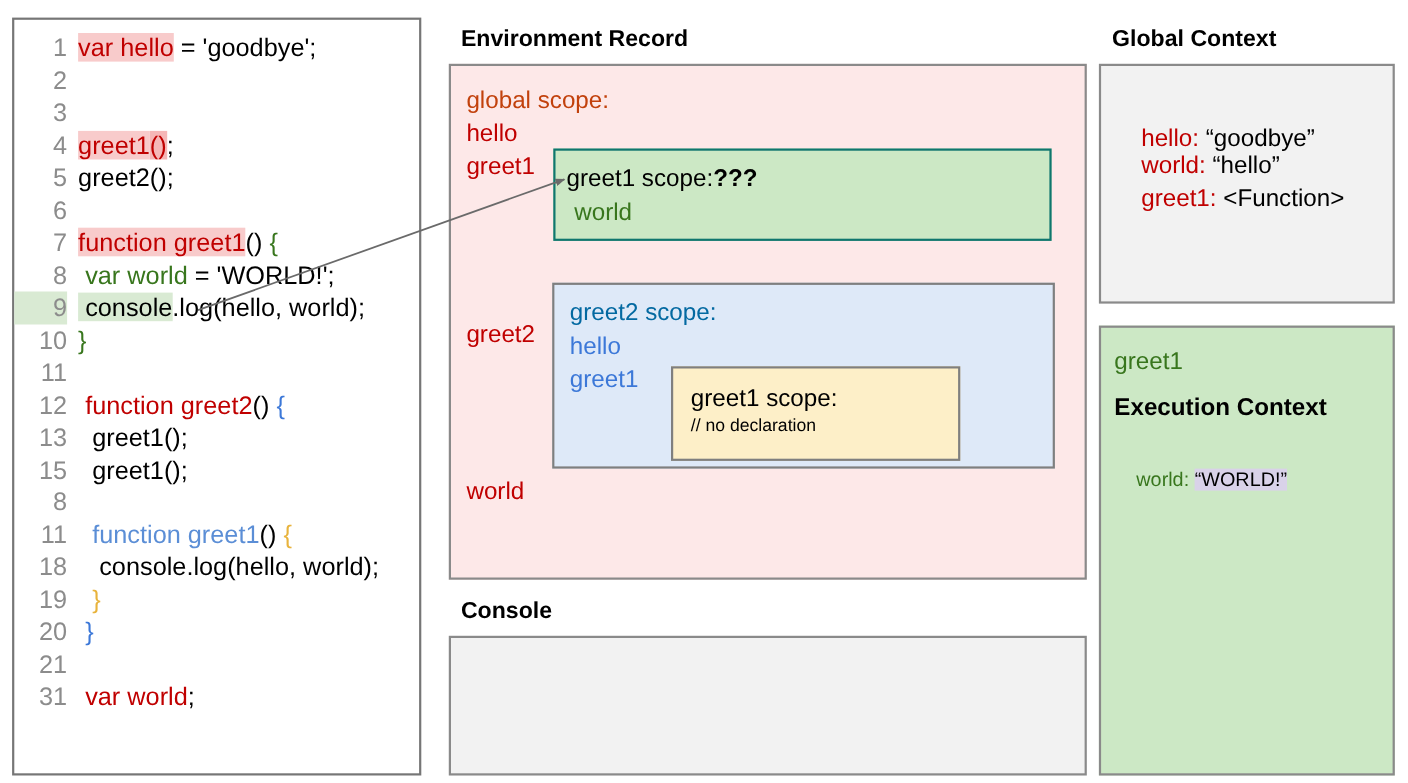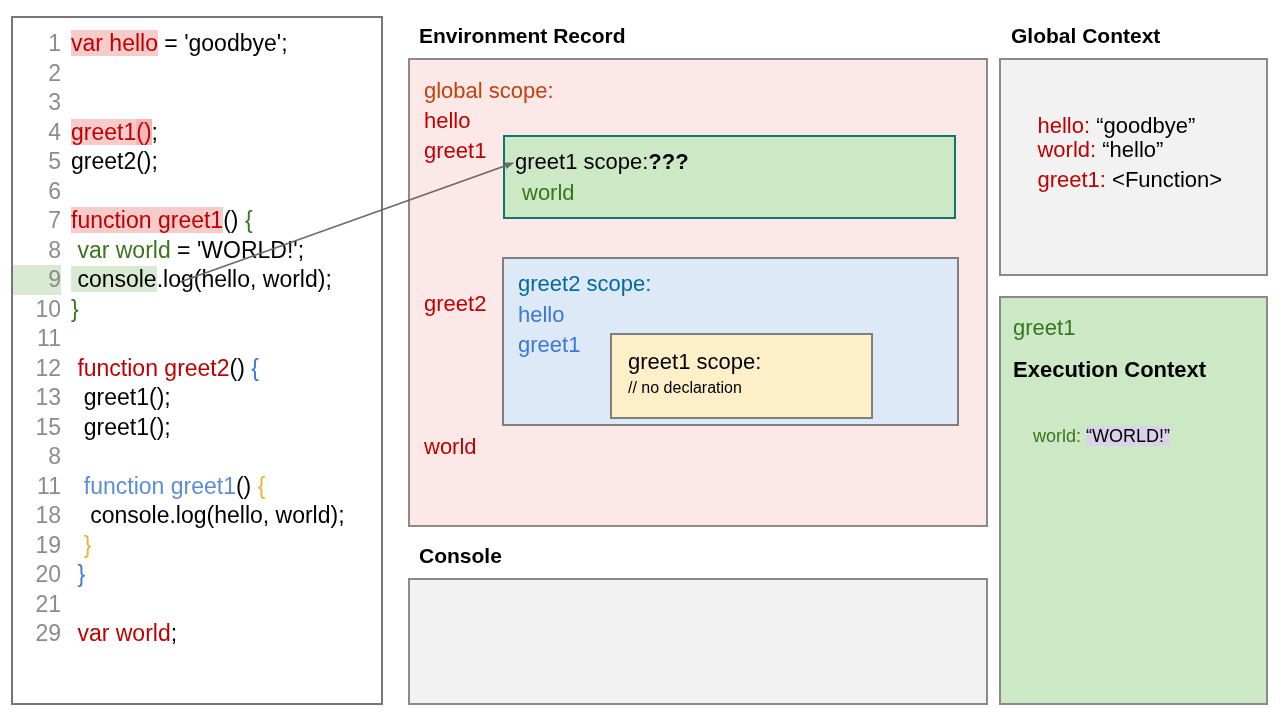--- a/index.html
+++ b/index.html
@@ -247,21 +247,21 @@
       <div class="code-line"><span class="ln">11</span><span class="code-text"></span></div>
       <div class="code-line"><span class="ln">12</span><span class="code-text"><span class="tok-red"> function greet2</span><span class="tok-black">() </span><span class="tok-blue2">{</span></span></div>
       <div class="code-line"><span class="ln">13</span><span class="code-text"><span class="tok-black">  greet1();</span></span></div>
       <div class="code-line"><span class="ln">15</span><span class="code-text"><span class="tok-black">  greet1();</span></span></div>
       <div class="code-line"><span class="ln">8</span><span class="code-text"></span></div>
       <div class="code-line"><span class="ln">11</span><span class="code-text"><span class="tok-blue">  function greet1</span><span class="tok-black">() </span><span class="tok-orange">{</span></span></div>
       <div class="code-line"><span class="ln">18</span><span class="code-text"><span class="tok-black">   console.log(hello, world);</span></span></div>
       <div class="code-line"><span class="ln">19</span><span class="code-text"><span class="tok-orange">  }</span></span></div>
       <div class="code-line"><span class="ln">20</span><span class="code-text"><span class="tok-blue2"> }</span></span></div>
       <div class="code-line"><span class="ln">21</span><span class="code-text"></span></div>
-      <div class="code-line"><span class="ln">29</span><span class="code-text"><span class="tok-red"> var world</span><span class="tok-black">;</span></span></div>
+      <div class="code-line"><span class="ln">31</span><span class="code-text"><span class="tok-red"> var world</span><span class="tok-black">;</span></span></div>
     </div>
 </div>
 
 <div class="section-title" id="env-title">Environment Record</div>
 
 <div id="env-record">
   <div class="er-label" id="er-global-scope">global scope:</div>
   <div class="er-label" id="er-hello">hello</div>
   <div class="er-label" id="er-greet1">greet1</div>
   <div class="er-label" id="er-greet2">greet2</div>

